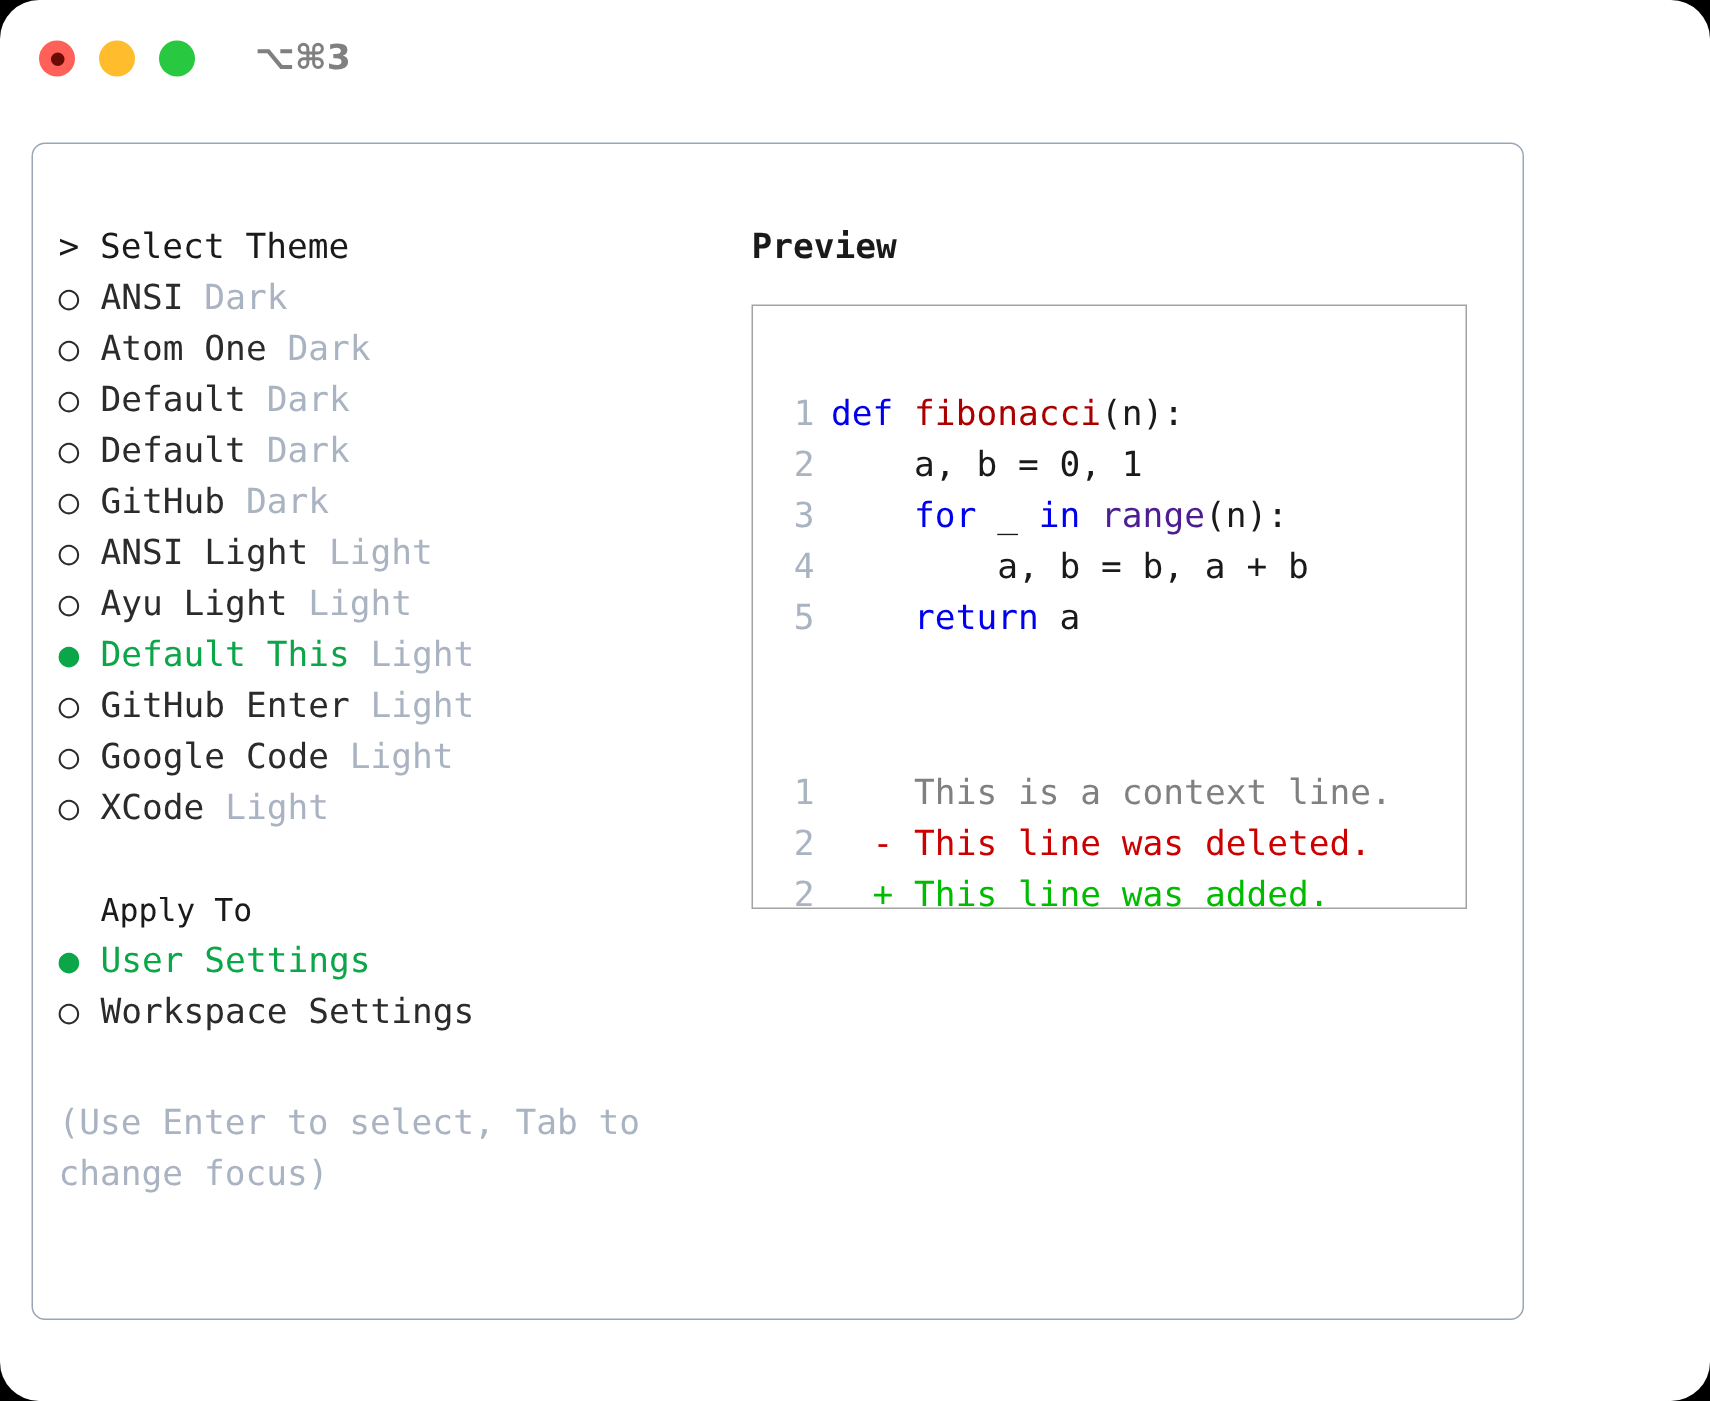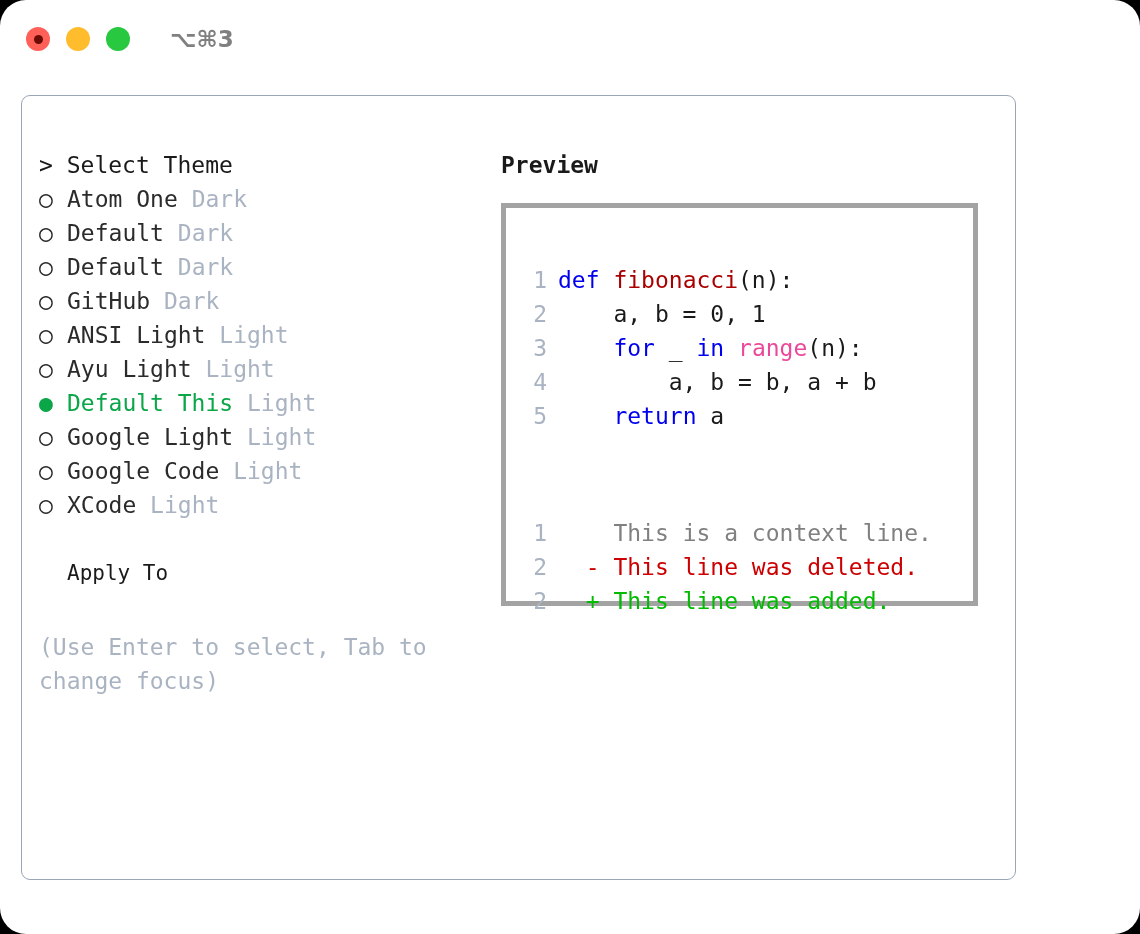--- a/index.html
+++ b/index.html
@@ -136,21 +136,21 @@
   .preview-header {
     font-size: 23px;
     line-height: 34px;
     font-weight: bold;
     color: #1a1a1a;
     white-space: pre;
   }
   .preview-box {
     margin-top: 21px;
     width: 477px; height: 403px;
-    border: 5px solid #a3a3a3;
+    border: 1px solid #a3a3a3;
     background: #ffffff;
     position: relative;
   }
   .code {
     position: absolute;
     left: 15px; top: 55px;
     font-size: 23px;
     line-height: 34px;
     white-space: pre;
   }
@@ -158,21 +158,21 @@
   .lnum {
     display: inline-block;
     width: 26px;
     text-align: right;
     color: #a9b3c1;
     margin-right: 11px;
   }
   .tok-kw      { color: #0000ee; }
   .tok-fn      { color: #aa0000; }
   .tok-plain   { color: #1a1a1a; }
-  .tok-builtin { color: #ec4899; margin-top: 26px; }
+  .tok-builtin { color: #4c1d95; margin-top: 26px; }
 
   .diff-block {
     position: absolute;
     left: 15px; top: 308px;
     font-size: 23px;
     line-height: 34px;
     white-space: pre;
   }
   .diff-ctx { color: #808080; }
   .diff-del { color: #cc0000; }
@@ -195,36 +195,41 @@
   </div>
 
   <div class="dialog">
     <div class="cols">
 
       <div class="col-left">
 
         <div class="section-header bold">&gt; Select Theme</div>
 
         <div class="theme-list" id="theme-list">
+            <div class="row"><span class="marker">○</span><span class="name">ANSI</span><span class="tag"> Dark</span></div>
             <div class="row"><span class="marker">○</span><span class="name">Atom One</span><span class="tag"> Dark</span></div>
             <div class="row"><span class="marker">○</span><span class="name">Default</span><span class="tag"> Dark</span></div>
             <div class="row"><span class="marker">○</span><span class="name">Default</span><span class="tag"> Dark</span></div>
             <div class="row"><span class="marker">○</span><span class="name">GitHub</span><span class="tag"> Dark</span></div>
             <div class="row"><span class="marker">○</span><span class="name">ANSI Light</span><span class="tag"> Light</span></div>
             <div class="row"><span class="marker">○</span><span class="name">Ayu Light</span><span class="tag"> Light</span></div>
             <div class="row selected"><span class="marker">●</span><span class="name">Default This</span><span class="tag"> Light</span></div>
-            <div class="row"><span class="marker">○</span><span class="name">Google Light</span><span class="tag"> Light</span></div>
+            <div class="row"><span class="marker">○</span><span class="name">GitHub Enter</span><span class="tag"> Light</span></div>
             <div class="row"><span class="marker">○</span><span class="name">Google Code</span><span class="tag"> Light</span></div>
             <div class="row"><span class="marker">○</span><span class="name">XCode</span><span class="tag"> Light</span></div>
           </div>
 
         <div class="gap-block"></div>
 
         <div class="apply-header">Apply To</div>
 
+        <div class="theme-list" id="apply-list">
+            <div class="row selected"><span class="marker">●</span><span class="name">User Settings</span></div>
+            <div class="row"><span class="marker">○</span><span class="name">Workspace Settings</span></div>
+          </div>
 
         <div class="hint">(Use Enter to select, Tab to change focus)</div>
       </div>
 
       <div class="col-right">
         <div class="preview-header">Preview</div>
 
         <div class="preview-box">
           <div class="code" id="code-sample"><div class="code-line"><span class="lnum">1</span><span class="tok-kw">def </span><span class="tok-fn">fibonacci</span><span class="tok-plain">(n):</span></div><div class="code-line"><span class="lnum">2</span><span class="tok-plain">    a, b = 0, 1</span></div><div class="code-line"><span class="lnum">3</span><span class="tok-plain">    </span><span class="tok-kw">for</span><span class="tok-plain"> _ </span><span class="tok-kw">in</span><span class="tok-plain"> </span><span class="tok-builtin">range</span><span class="tok-plain">(n):</span></div><div class="code-line"><span class="lnum">4</span><span class="tok-plain">        a, b = b, a + b</span></div><div class="code-line"><span class="lnum">5</span><span class="tok-plain">    </span><span class="tok-kw">return</span><span class="tok-plain"> a</span></div></div>
           <div class="diff-block" id="diff-sample"><div class="code-line"><span class="lnum">1</span><span class="diff-ctx">   </span><span class="diff-ctx"> This is a context line.</span></div><div class="code-line"><span class="lnum">2</span><span class="diff-del">  -</span><span class="diff-del"> This line was deleted.</span></div><div class="code-line"><span class="lnum">2</span><span class="diff-add">  +</span><span class="diff-add"> This line was added.</span></div></div>

